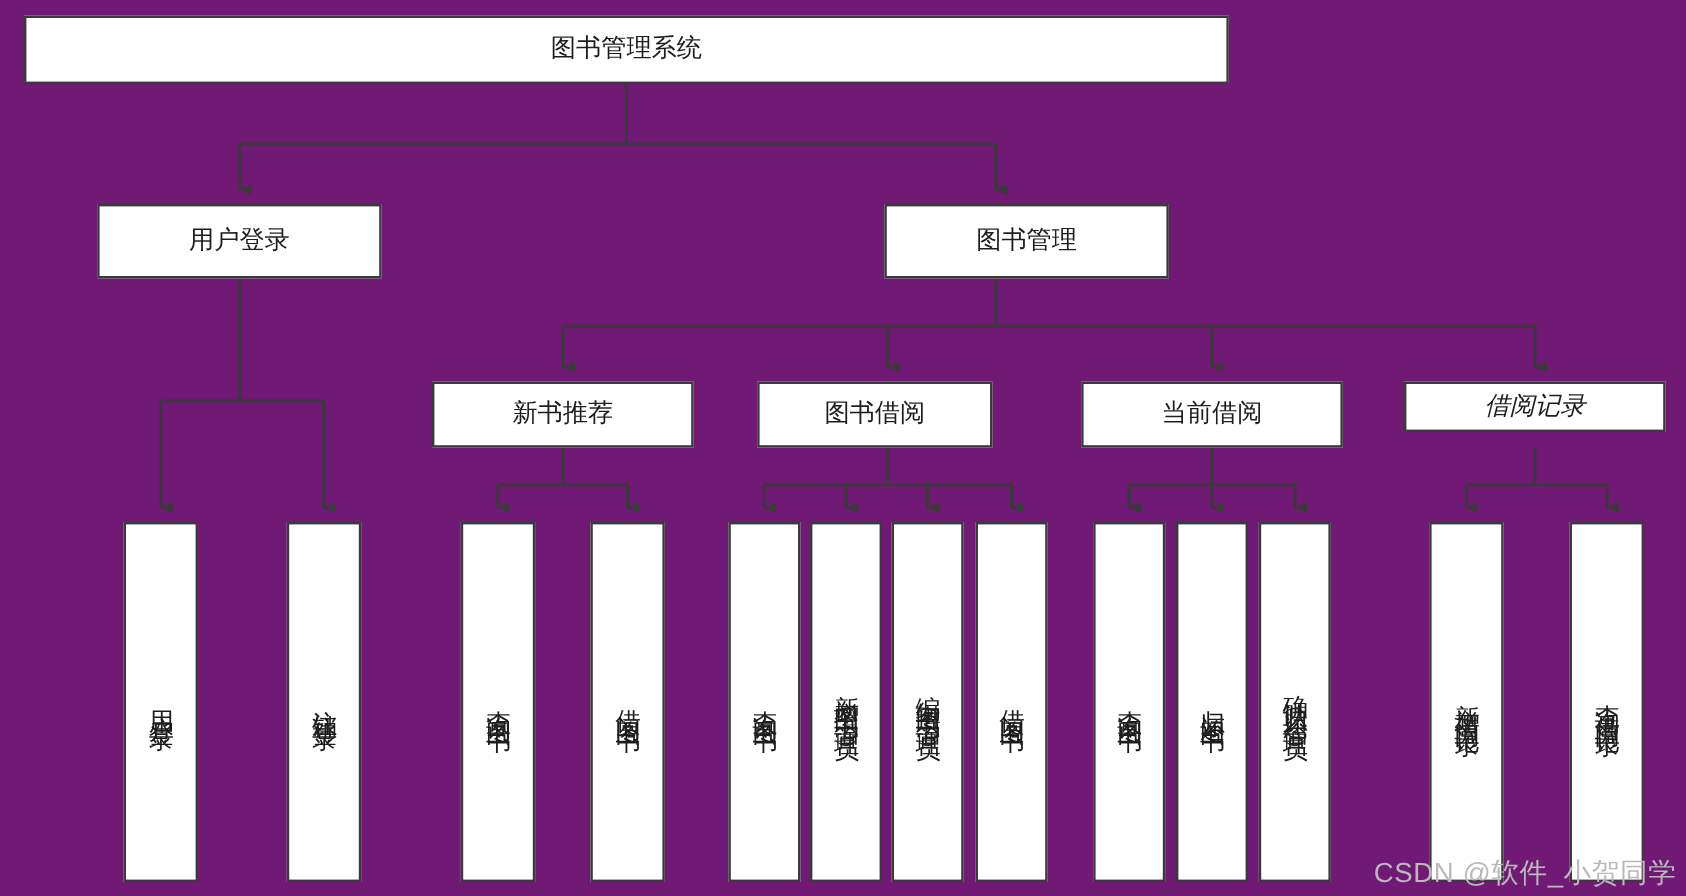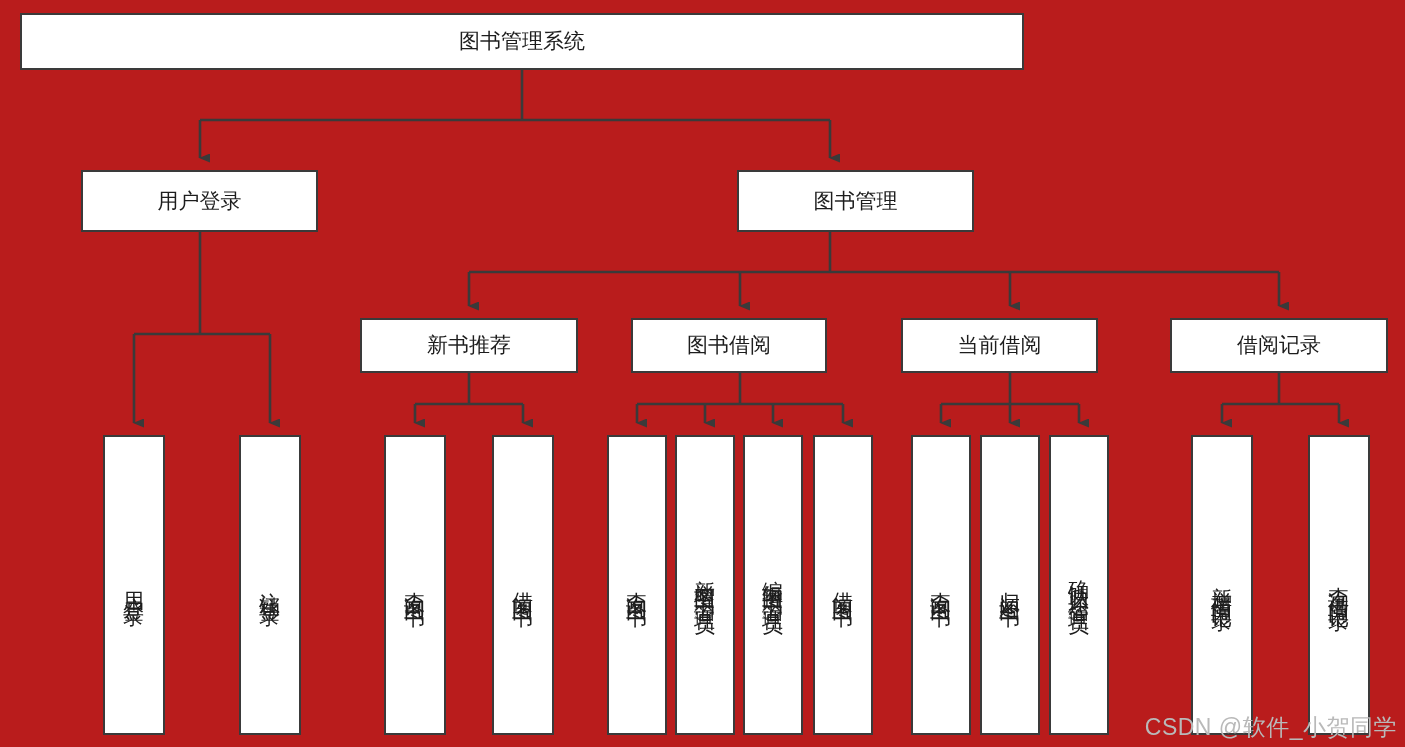--- a/index.html
+++ b/index.html
@@ -1,18 +1,18 @@
 <!DOCTYPE html>
 <html><head>
 <meta charset="utf-8">
 <style>
   html,body{margin:0;padding:0;background:#ffffff;}
   body{width:1405px;height:747px;overflow:hidden;
        font-family:"Liberation Sans","DejaVu Sans",sans-serif;}
-  #canvas{position:relative;width:1405px;height:747px;background:#b91c1c;}
+  #canvas{position:relative;width:1405px;height:747px;background:#701a75;}
   svg#wires{position:absolute;left:0;top:0;width:1405px;height:747px;}
 
   .node{position:absolute;box-sizing:border-box;background:#ffffff;
         border:2px solid #3a3a3a;display:flex;align-items:center;
         justify-content:center;}
   .node .lbl{color:#1d1d1d;font-size:21px;line-height:1.15;white-space:nowrap;}
 
   .node.vert{writing-mode:vertical-rl;text-orientation:upright;}
   .node.vert .lbl{writing-mode:vertical-rl;text-orientation:upright;
         font-size:21px;letter-spacing:5px;line-height:1;white-space:nowrap;
@@ -86,24 +86,24 @@
   <div class="node" style="left:711px;top:170px;width:237px;height:62px;margin-left:26px;">
     <span class="lbl">图书管理</span>
   </div>
 
   <div class="node" style="left:360px;top:318px;width:218px;height:55px;">
     <span class="lbl">新书推荐</span>
   </div>
   <div class="node" style="left:631px;top:318px;width:196px;height:55px;">
     <span class="lbl">图书借阅</span>
   </div>
-  <div class="node" style="left:901px;top:318px;width:197px;height:55px;">
+  <div class="node" style="left:901px;top:318px;width:218px;height:55px;">
     <span class="lbl">当前借阅</span>
   </div>
-  <div class="node" style="left:1170px;top:318px;width:218px;height:55px;">
+  <div class="node" style="left:1170px;top:318px;width:218px;height:42px;font-style:italic;">
     <span class="lbl">借阅记录</span>
   </div>
 
   <div class="node vert" style="left:103px;top:435px;width:62px;height:300px;">
     <span class="lbl">用户登录</span>
   </div>
   <div class="node vert" style="left:239px;top:435px;width:62px;height:300px;">
     <span class="lbl">注销登录</span>
   </div>
 

